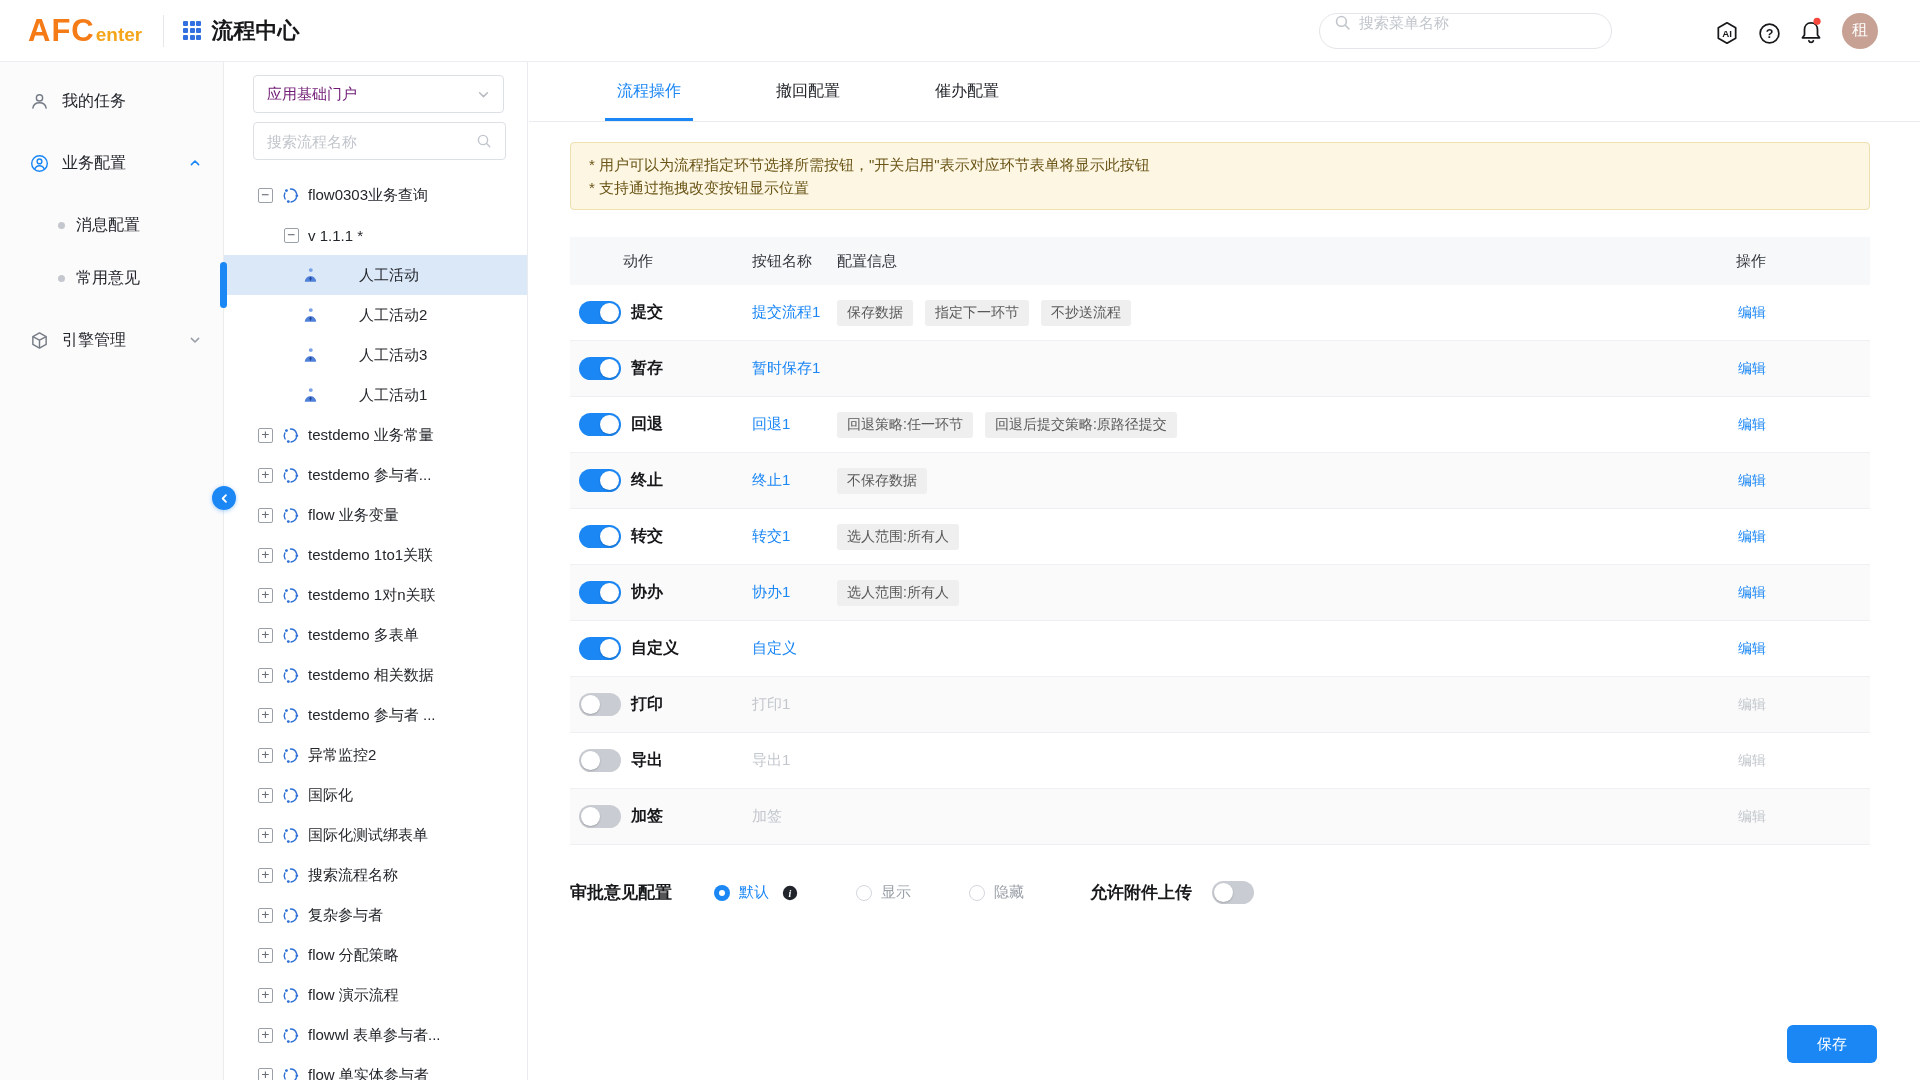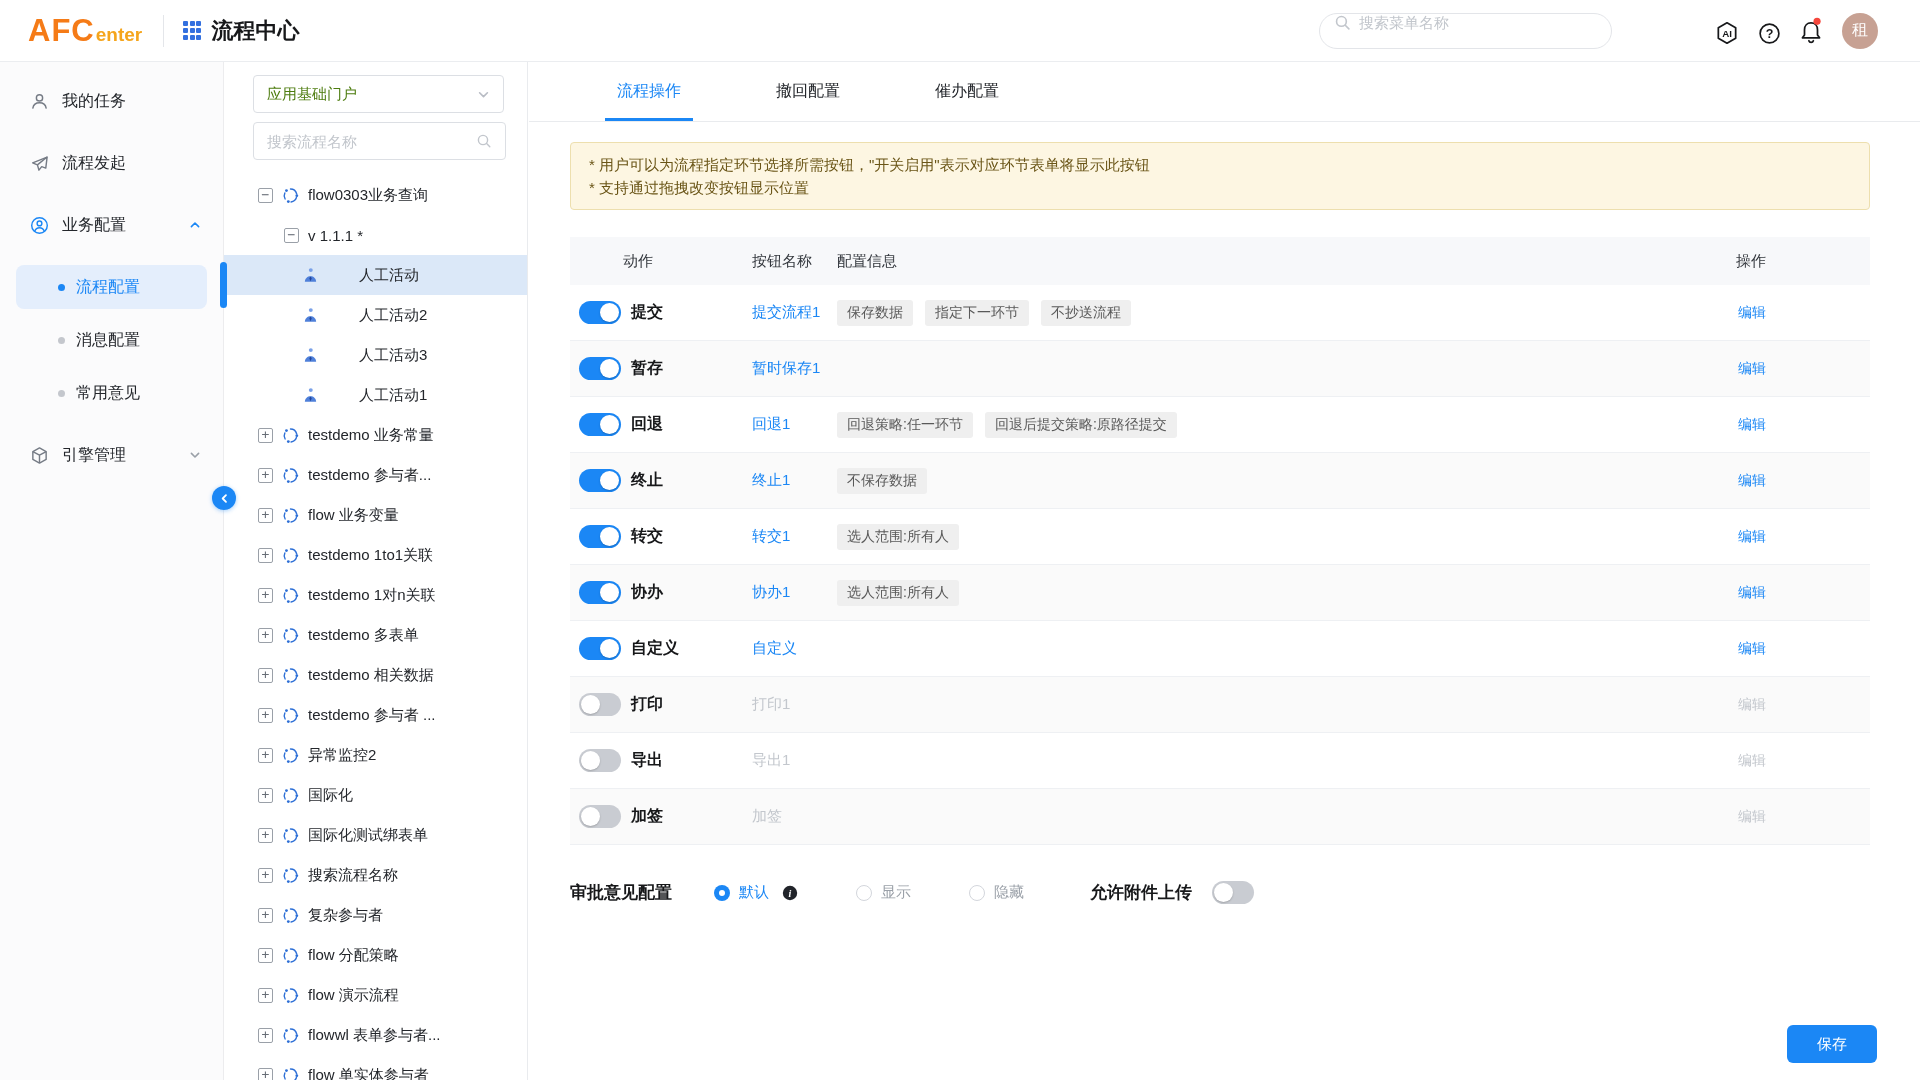--- a/index.html
+++ b/index.html
@@ -45,21 +45,21 @@
   .indicator-bar { position:absolute; left:220px; top:262px; width:7px; height:46px;
                    border-radius:4px; background:#1b87f5; z-index:30; }
   .collapse-btn { position:absolute; left:212px; top:486px; width:24px; height:24px; border-radius:50%;
                   background:#1b87f5; color:#fff; display:flex; align-items:center; justify-content:center;
                   z-index:30; cursor:pointer; box-shadow:0 1px 4px rgba(27,135,245,.4); }
 
   
   .tree-panel { position:absolute; top:62px; left:224px; width:304px; bottom:0; background:#fff;
                 border-right:1px solid #e9ebee; overflow:hidden; }
   .app-select { margin:13px 23px 0 29px; height:38px; border:1px solid #dcdfe4; border-radius:4px;
-                display:flex; align-items:center; padding:10px 13px; font-size:15px; color:#4d7c0f; cursor:pointer; }
+                display:flex; align-items:center; padding:10px 13px; font-size:15px; color:#701a75; cursor:pointer; }
   .app-select .chev { margin-left:auto; display:flex; }
   .tree-search { margin:9px 21px 0 29px; height:38px; border:1px solid #dcdfe4; border-radius:4px;
                  display:flex; align-items:center; padding:0 13px; }
   .tree-search input { border:none; outline:none; flex:1; font-size:15px; color:#333; background:transparent;
                        font-family:"Liberation Sans",sans-serif; }
   .tree-search input::placeholder { color:#c2c6cc; }
   .tree { margin-top:15px; }
   .tree-row { height:40px; display:flex; align-items:center; gap:9px; font-size:15px;
               color:#23262b; cursor:pointer; white-space:nowrap; }
   .tree-row.lvl1 { padding-left:34px; }
@@ -177,42 +177,31 @@
 
 <aside class="sidebar">
   <div class="side-item">
     <svg width="19" height="19" viewBox="0 0 20 20" fill="none" stroke="#757b85" stroke-width="1.5">
         <circle cx="10" cy="6.2" r="3.3"></circle>
         <path d="M3 17c.6-3.7 3.4-5.6 7-5.6s6.4 1.9 7 5.6" stroke-linecap="round"></path>
       </svg>
     <span>我的任务</span>
   </div>
   <div class="side-item">
-    <svg width="19" height="19" viewBox="0 0 20 20" fill="none" stroke="#757b85" stroke-width="1.5" stroke-linejoin="round">
-        <path d="M18 3.2L2.8 9.3l5 2.1L9.4 17l2.9-3.7 4.3 1.5z"></path>
-        <path d="M7.8 11.4L18 3.2"></path>
-      </svg>
-    <span>流程发起</span>
-  </div>
-  <div class="side-item">
     <svg width="19" height="19" viewBox="0 0 20 20" fill="none" stroke="#1b87f5" stroke-width="1.5">
         <circle cx="10" cy="10" r="8.2"></circle>
         <circle cx="10" cy="7.8" r="2.5"></circle>
         <path d="M4.9 16c1-2.5 2.9-3.7 5.1-3.7s4.1 1.2 5.1 3.7" stroke-linecap="round"></path>
       </svg>
     <span>业务配置</span>
     <span class="chev">
       <svg width="12" height="12" viewBox="0 0 12 12" fill="none" stroke="#1b87f5" stroke-width="1.6" stroke-linecap="round" stroke-linejoin="round">
           <path d="M2.4 7.6L6 4l3.6 3.6"></path>
         </svg>
     </span>
-  </div>
-  <div class="side-sub active">
-    <span class="dot"></span>
-    <span>流程配置</span>
   </div>
   <div class="side-sub">
     <span class="dot"></span>
     <span>消息配置</span>
   </div>
   <div class="side-sub">
     <span class="dot"></span>
     <span>常用意见</span>
   </div>
   <div class="side-item">

